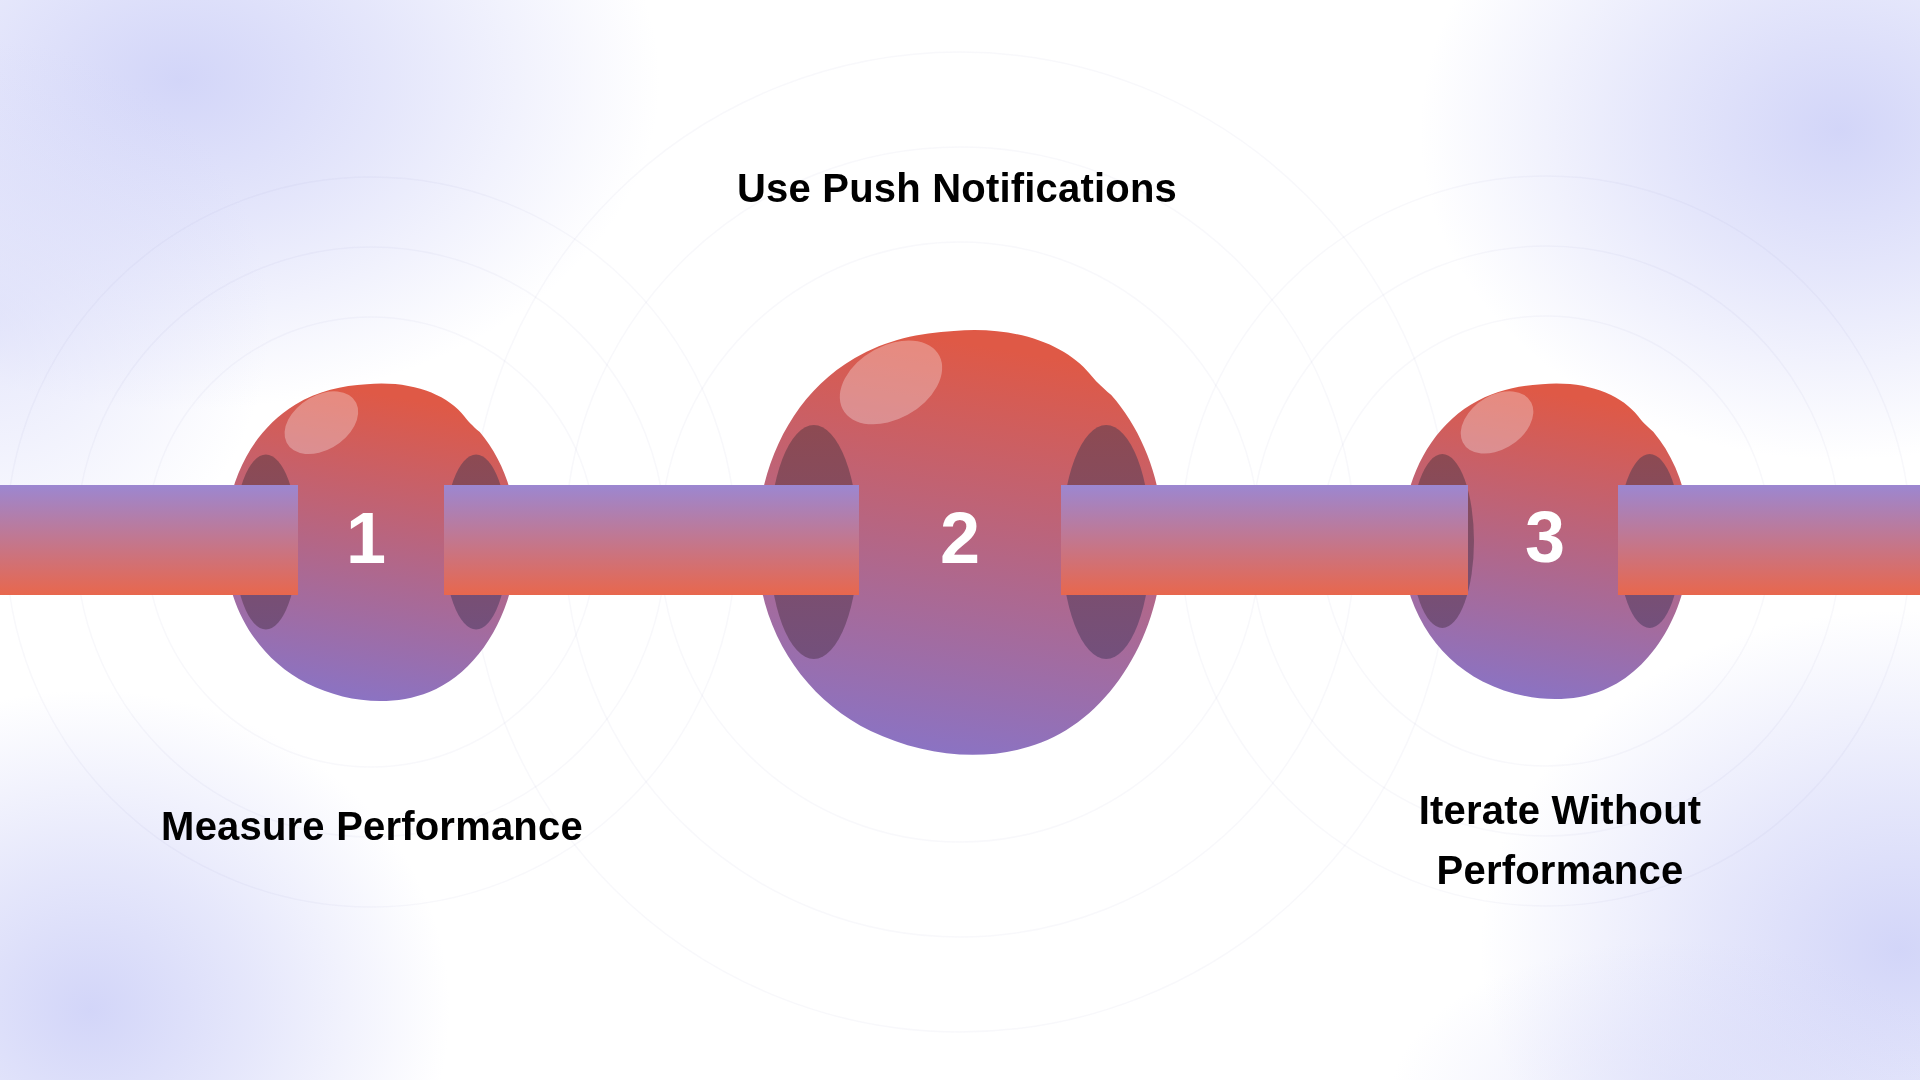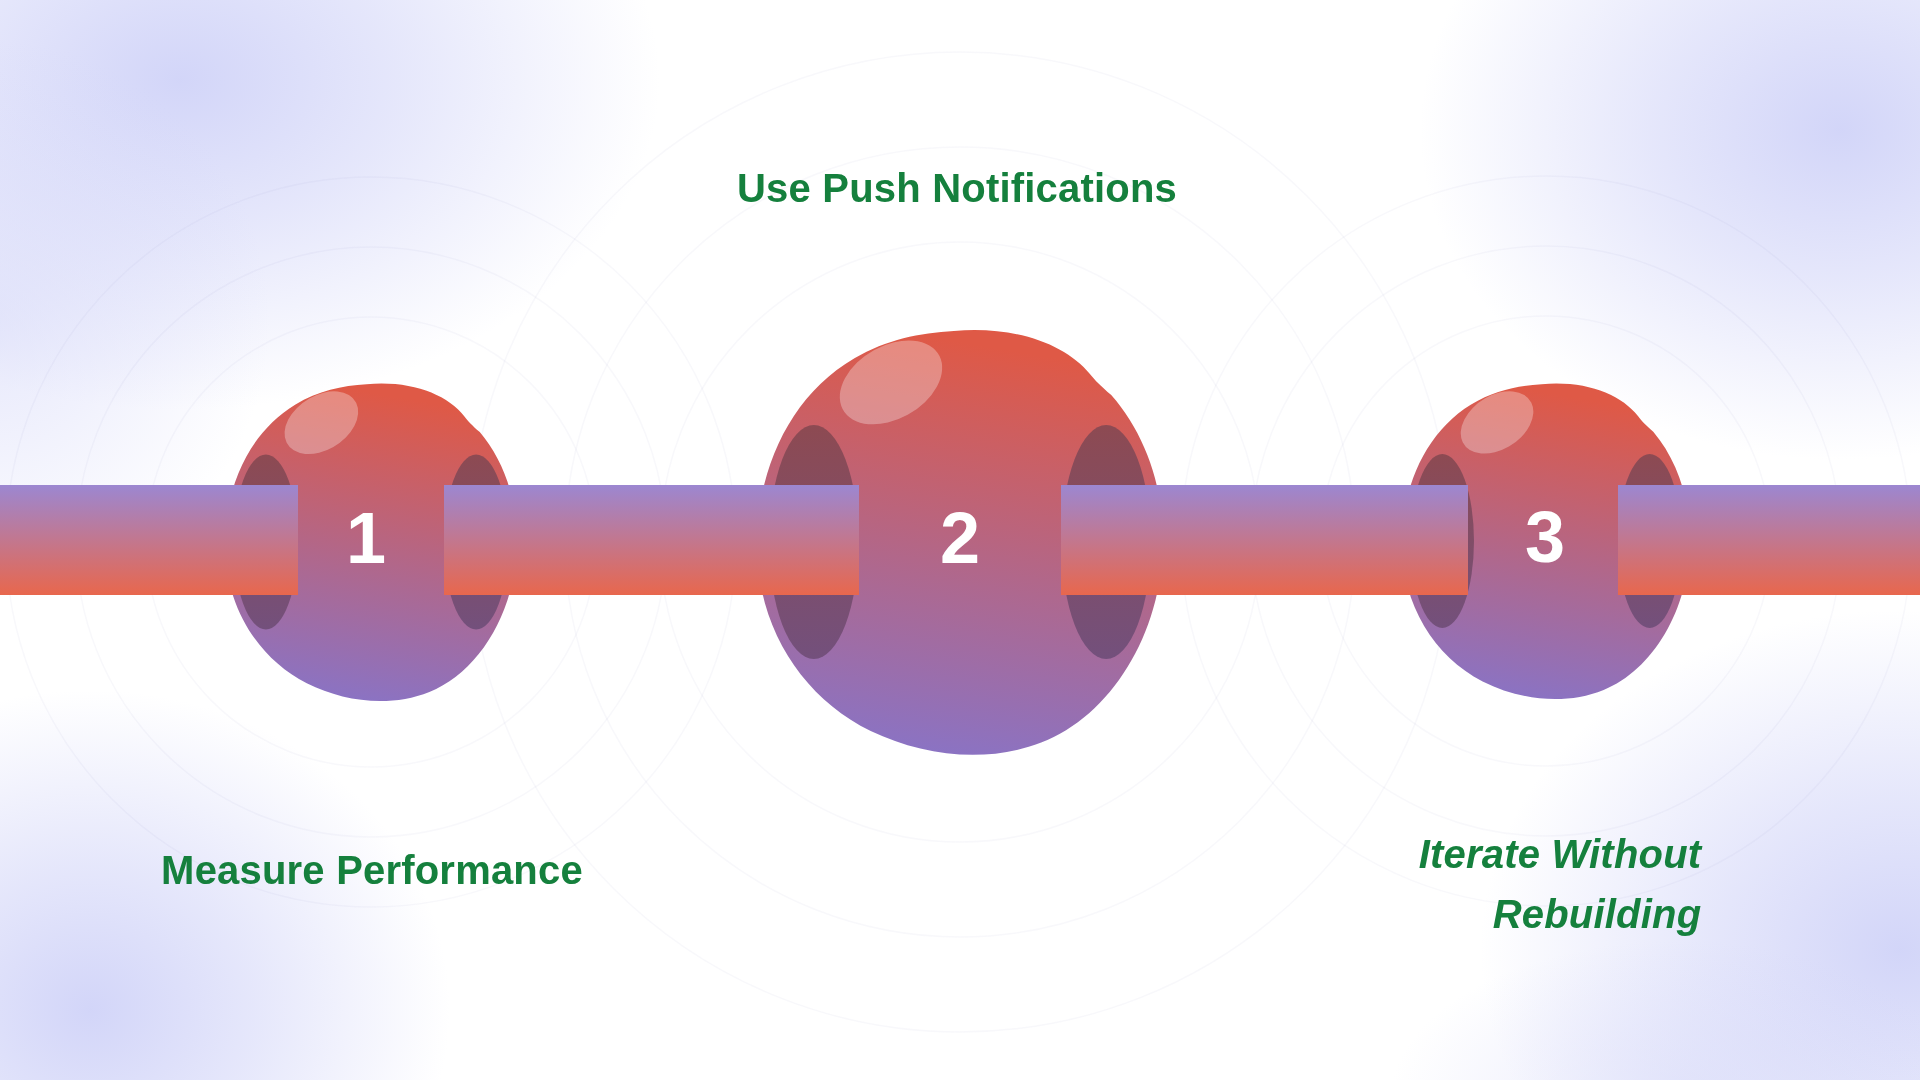--- a/index.html
+++ b/index.html
@@ -13,22 +13,22 @@
     background:radial-gradient(closest-side, rgba(208,211,248,0.95) 0%, rgba(208,211,248,0.55) 45%, rgba(255,255,255,0) 100%);}
   .blob.tl{left:-300px;top:-250px;width:960px;height:660px;}
   .blob.tl2{left:-290px;top:40px;width:560px;height:560px;opacity:.55;}
   .blob.tr{left:1420px;top:-200px;width:840px;height:660px;}
   .blob.bl{left:-270px;top:690px;width:720px;height:640px;}
   .blob.br{left:1480px;top:610px;width:840px;height:680px;}
   .blob.br2{left:1390px;top:940px;width:580px;height:320px;opacity:.5;}
   svg.graphic{position:absolute;left:0;top:0;}
   .caption{
     position:absolute;transform:translateX(-50%);
-    text-align:right;white-space:nowrap;
-    font-size:40px;font-weight:700;line-height:60px;color:#15803d;
+    text-align:center;white-space:nowrap;
+    font-size:40px;font-weight:700;line-height:60px;color:#000000;
     letter-spacing:0.2px;
   }
   .caption div{height:60px;}
 </style>
 </head>
 <body>
 
 <div class="stage">
 
   <div class="blob tl">
@@ -117,22 +117,22 @@
 
     <text x="366" y="563" text-anchor="middle" font-size="72" font-weight="bold" font-family="Liberation Sans, DejaVu Sans, sans-serif" fill="#FFFFFF">1</text>
     <text x="960" y="563" text-anchor="middle" font-size="72" font-weight="bold" font-family="Liberation Sans, DejaVu Sans, sans-serif" fill="#FFFFFF">2</text>
     <text x="1545" y="562" text-anchor="middle" font-size="72" font-weight="bold" font-family="Liberation Sans, DejaVu Sans, sans-serif" fill="#FFFFFF">3</text>
   </svg>
 
   <div class="caption" style="left:957px;top:158px;">
     <div>Use Push Notifications</div>
   </div>
 
-  <div class="caption" style="left:372px;top:840px;">
+  <div class="caption" style="left:372px;top:796px;">
     <div>Measure Performance</div>
   </div>
 
-  <div class="caption" style="left:1560px;top:824px;font-style:italic;">
+  <div class="caption" style="left:1560px;top:780px;">
     <div>Iterate Without</div>
-    <div>Rebuilding</div>
+    <div>Performance</div>
   </div>
 
 </div>
 
 </body></html>

